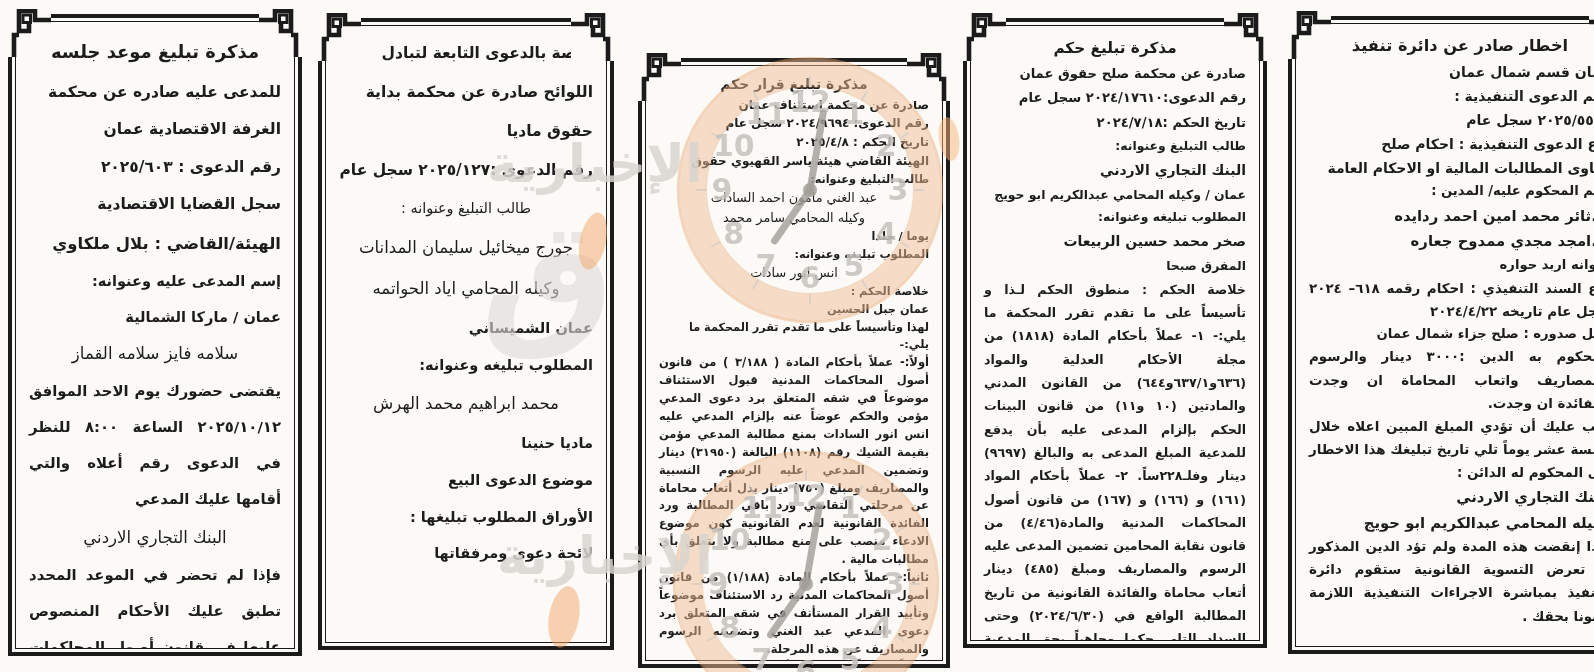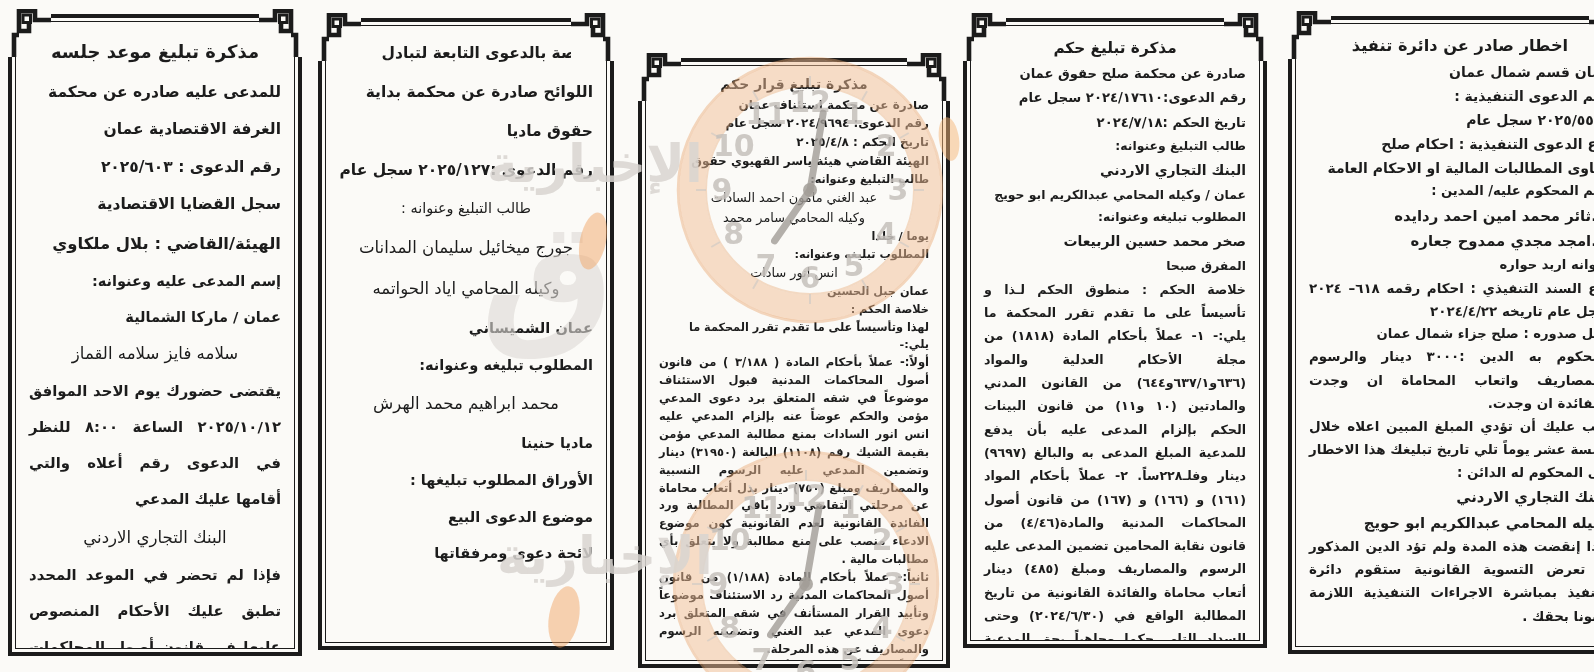--- a/index.html
+++ b/index.html
@@ -131,22 +131,22 @@
             <div class="line c">صادرة عن محكمة استئناف عمان</div>
             <div class="line c">رقم الدعوى: ٢٠٢٤/٩٦٩٤ سجل عام</div>
             <div class="line c">تاريخ الحكم : ٢٠٢٥/٤/٨</div>
             <div class="line c">الهيئة القاضي هيئة ياسر القهيوي حقوق</div>
             <div class="line r">طالب التبليغ وعنوانه:</div>
             <div class="line cb">عبد الغني مامون احمد السادات</div>
             <div class="line cb">وكيله المحامي سامر محمد</div>
             <div class="line r">يوما /  خلدا</div>
             <div class="line r">المطلوب تبليغه وعنوانه:</div>
             <div class="line cb">انس انور سادات</div>
+            <div class="line r">خلاصة الحكم :</div>
             <div class="line r">عمان جبل  الحسين</div>
-            <div class="line r">خلاصة الحكم :</div>
             <div class="line r">لهذا وتأسيساً على ما تقدم تقرر المحكمة ما يلي:-</div>
             <div class="line j">أولاً:- عملاً بأحكام المادة ( ٣/١٨٨ ) من قانون أصول المحاكمات المدنية قبول الاستئناف موضوعاً في شقه المتعلق برد دعوى المدعي مؤمن والحكم عوضاً عنه بإلزام المدعي عليه انس انور السادات بمنع مطالبة المدعي مؤمن بقيمة الشيك رقم (١١٠٨) البالغة (٣١٩٥٠) دينار وتضمين المدعي عليه الرسوم النسبية والمصاريف ومبلغ (٧٥٠) دينار بدل أتعاب محاماة عن مرحلتي التقاضي ورد باقي المطالبة ورد الفائدة القانونية لعدم القانونية كون موضوع الادعاء منصب على منع مطالبة ولا يتعلق بأي مطالبات مالية .</div>
             <div class="line j">ثانياً:- عملاً بأحكام المادة (١/١٨٨) من قانون أصول المحاكمات المدنية رد الاستئناف موضوعاً وتأييد القرار المستأنف في شقه المتعلق برد دعوى المدعي عبد الغني وتضمينه الرسوم والمصاريف عن هذه المرحلة.</div>
             <div class="line j">قراراً وجاهياً بحق المستأنفين وبمثابة الوجاهي بحق المستأنف ضدهم قابلاً للتمييز صدر باسم حضرة صاحب الجلالة الملك عبد الله الثاني ابن الحسين المعظم بتاريخ ٨/ ٤/ ٢٠٢٥</div>
           </div>
         </div>
       </article>
       <article class="notice" style="left: 318px; top: 18px; width: 296px; height: 632px; font-size: 15.5px; line-height: 2.52;">
         <svg viewBox="0 0 48 48" class="corner leftc">
           <g transform="translate(48,0) scale(-1,1)">
@@ -170,22 +170,22 @@
             <div class="line c">اللوائح  صادرة عن محكمة بداية</div>
             <div class="line c">حقوق ماديا</div>
             <div class="line c">رقم الدعوى :٢٠٢٥/١٢٧ سجل  عام</div>
             <div class="line cr">طالب التبليغ وعنوانه :</div>
             <div class="line cb">جورج ميخائيل سليمان المدانات</div>
             <div class="line cb">وكيله المحامي اياد الحواتمه</div>
             <div class="line r">عمان الشميساني</div>
             <div class="line r">المطلوب تبليغه وعنوانه:</div>
             <div class="line cb">محمد ابراهيم محمد الهرش</div>
             <div class="line r">ماديا حنينا</div>
+            <div class="line r">موضوع الدعوى البيع</div>
             <div class="line r">الأوراق المطلوب تبليغها :</div>
-            <div class="line r">موضوع الدعوى البيع</div>
             <div class="line r">لائحة دعوى ومرفقاتها</div>
           </div>
         </div>
       </article>
       <article class="notice" style="left: 8px; top: 14px; width: 294px; height: 642px; font-size: 15.5px; line-height: 2.42;">
         <svg viewBox="0 0 48 48" class="corner leftc">
           <g transform="translate(48,0) scale(-1,1)">
             <rect x="0" y="0" width="48" height="48" fill="#fbfaf7"></rect>
             <path d="M0 11 H16 V2 H32 V22 H22 V14" fill="none" stroke="#1b1b1b" stroke-width="4.6"></path>
             <rect x="20.5" y="6" width="7.5" height="7.5" fill="none" stroke="#1b1b1b" stroke-width="3"></rect>

